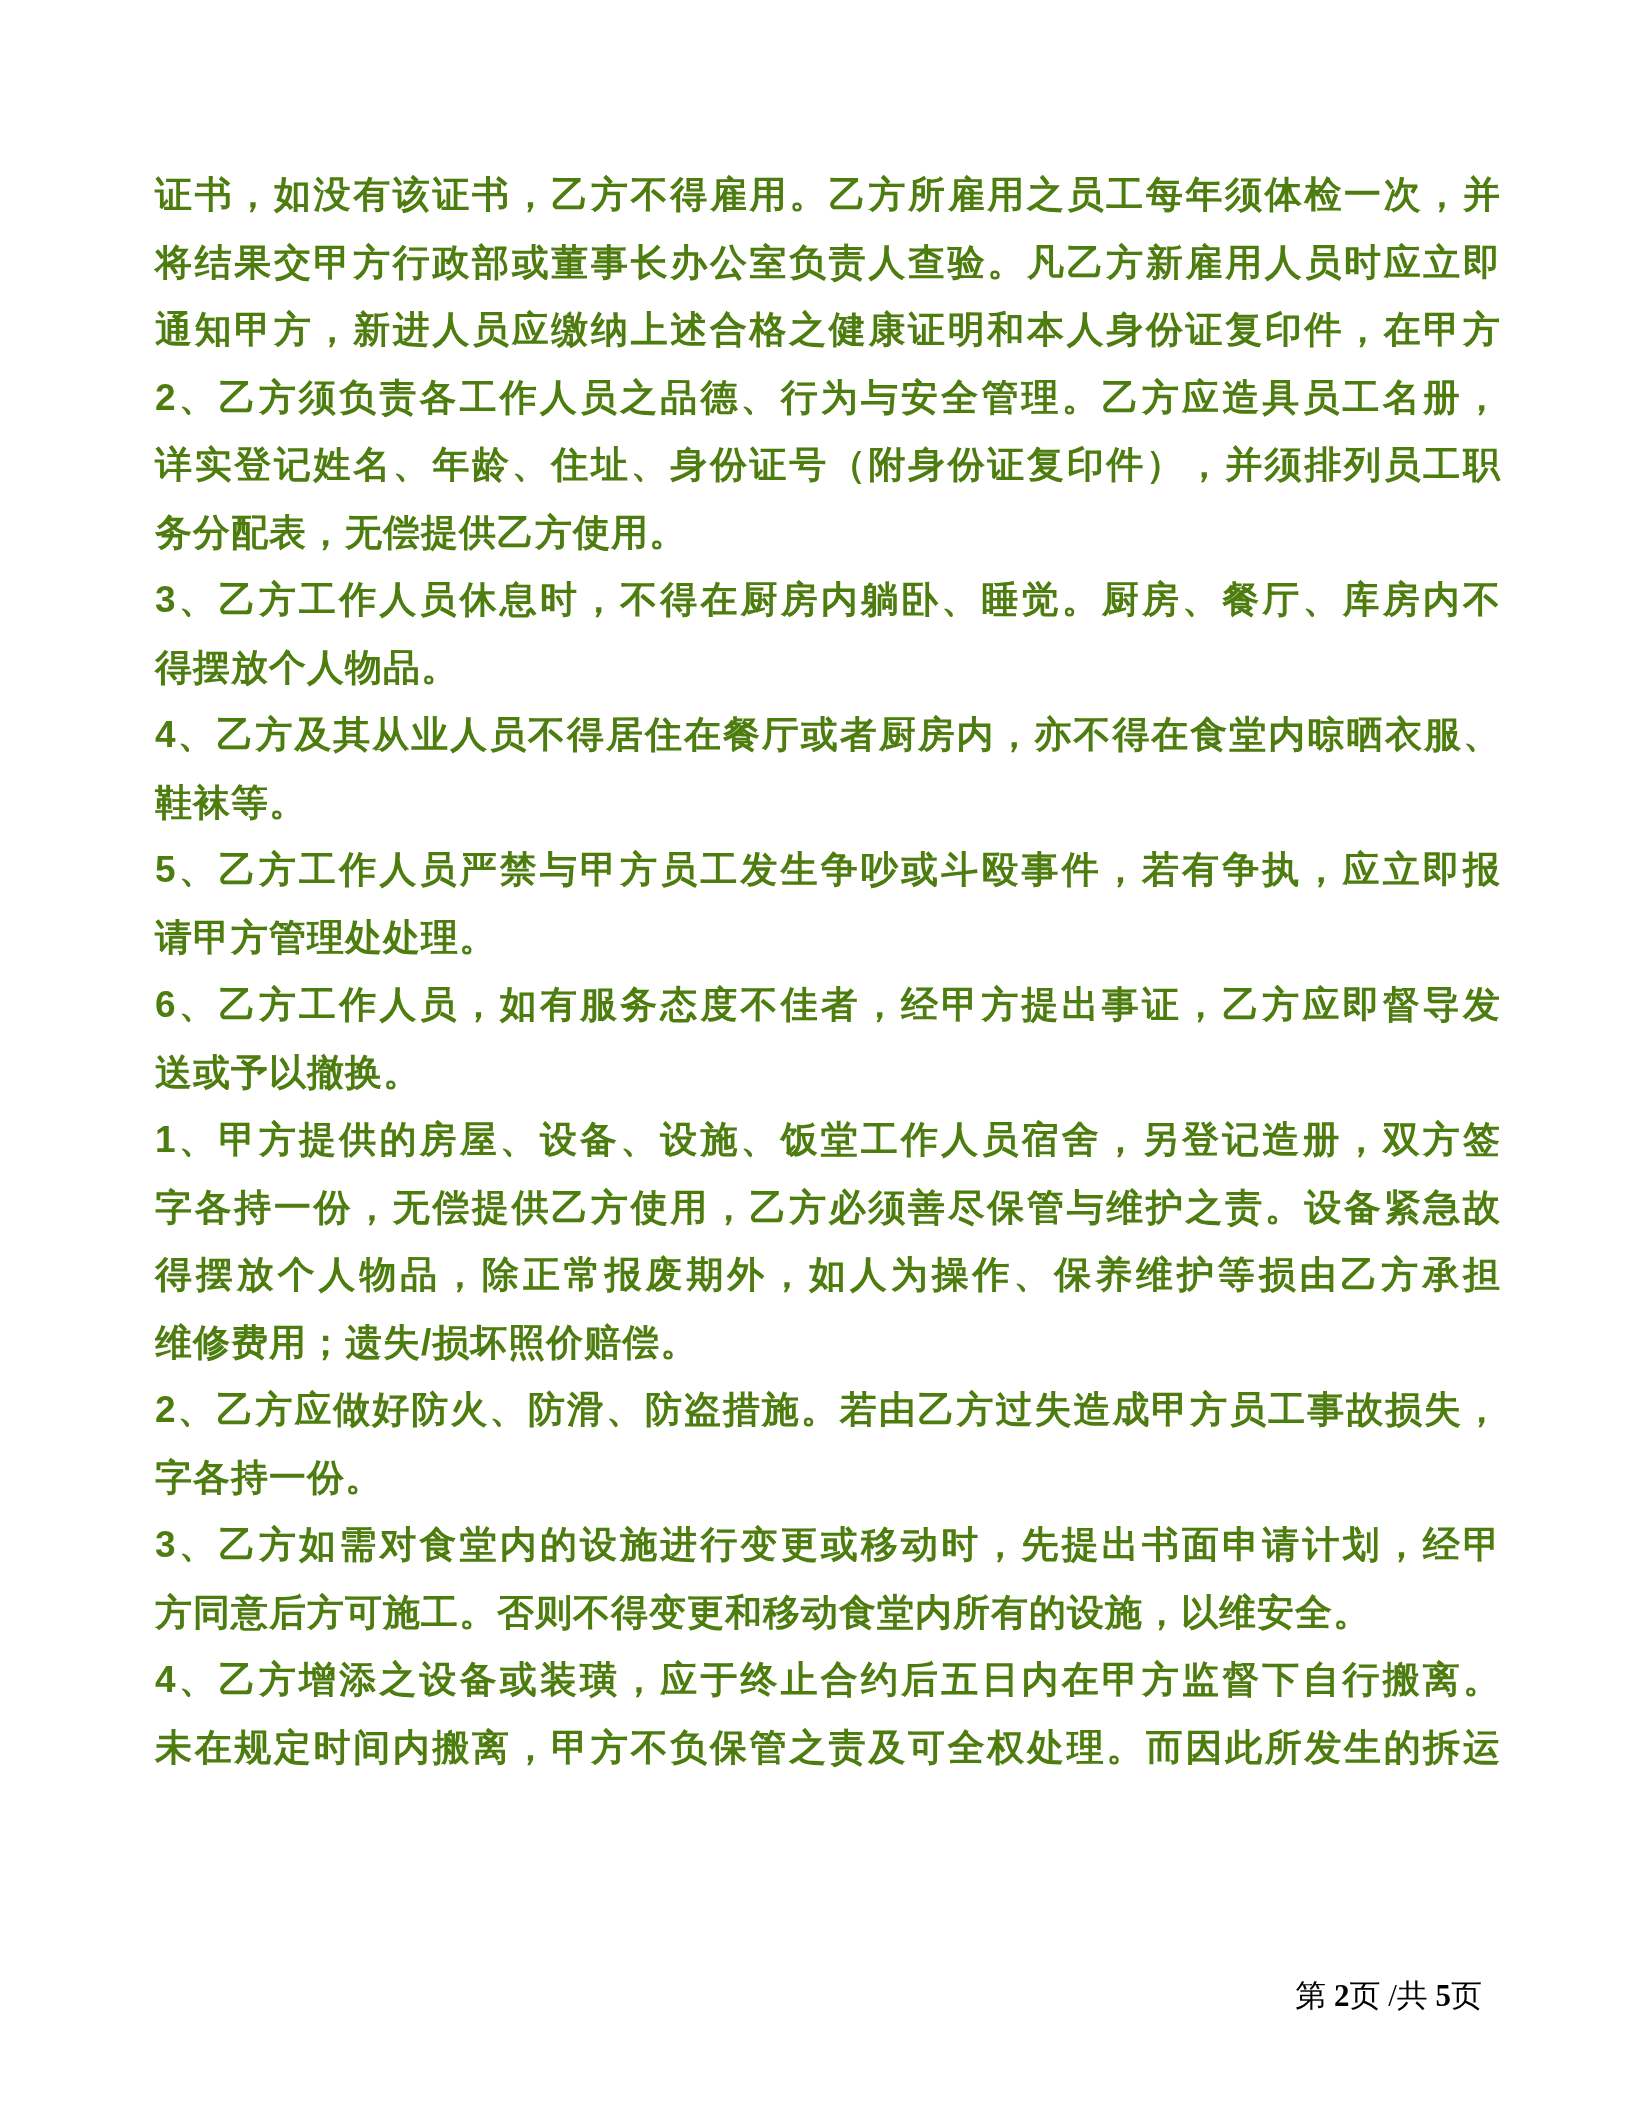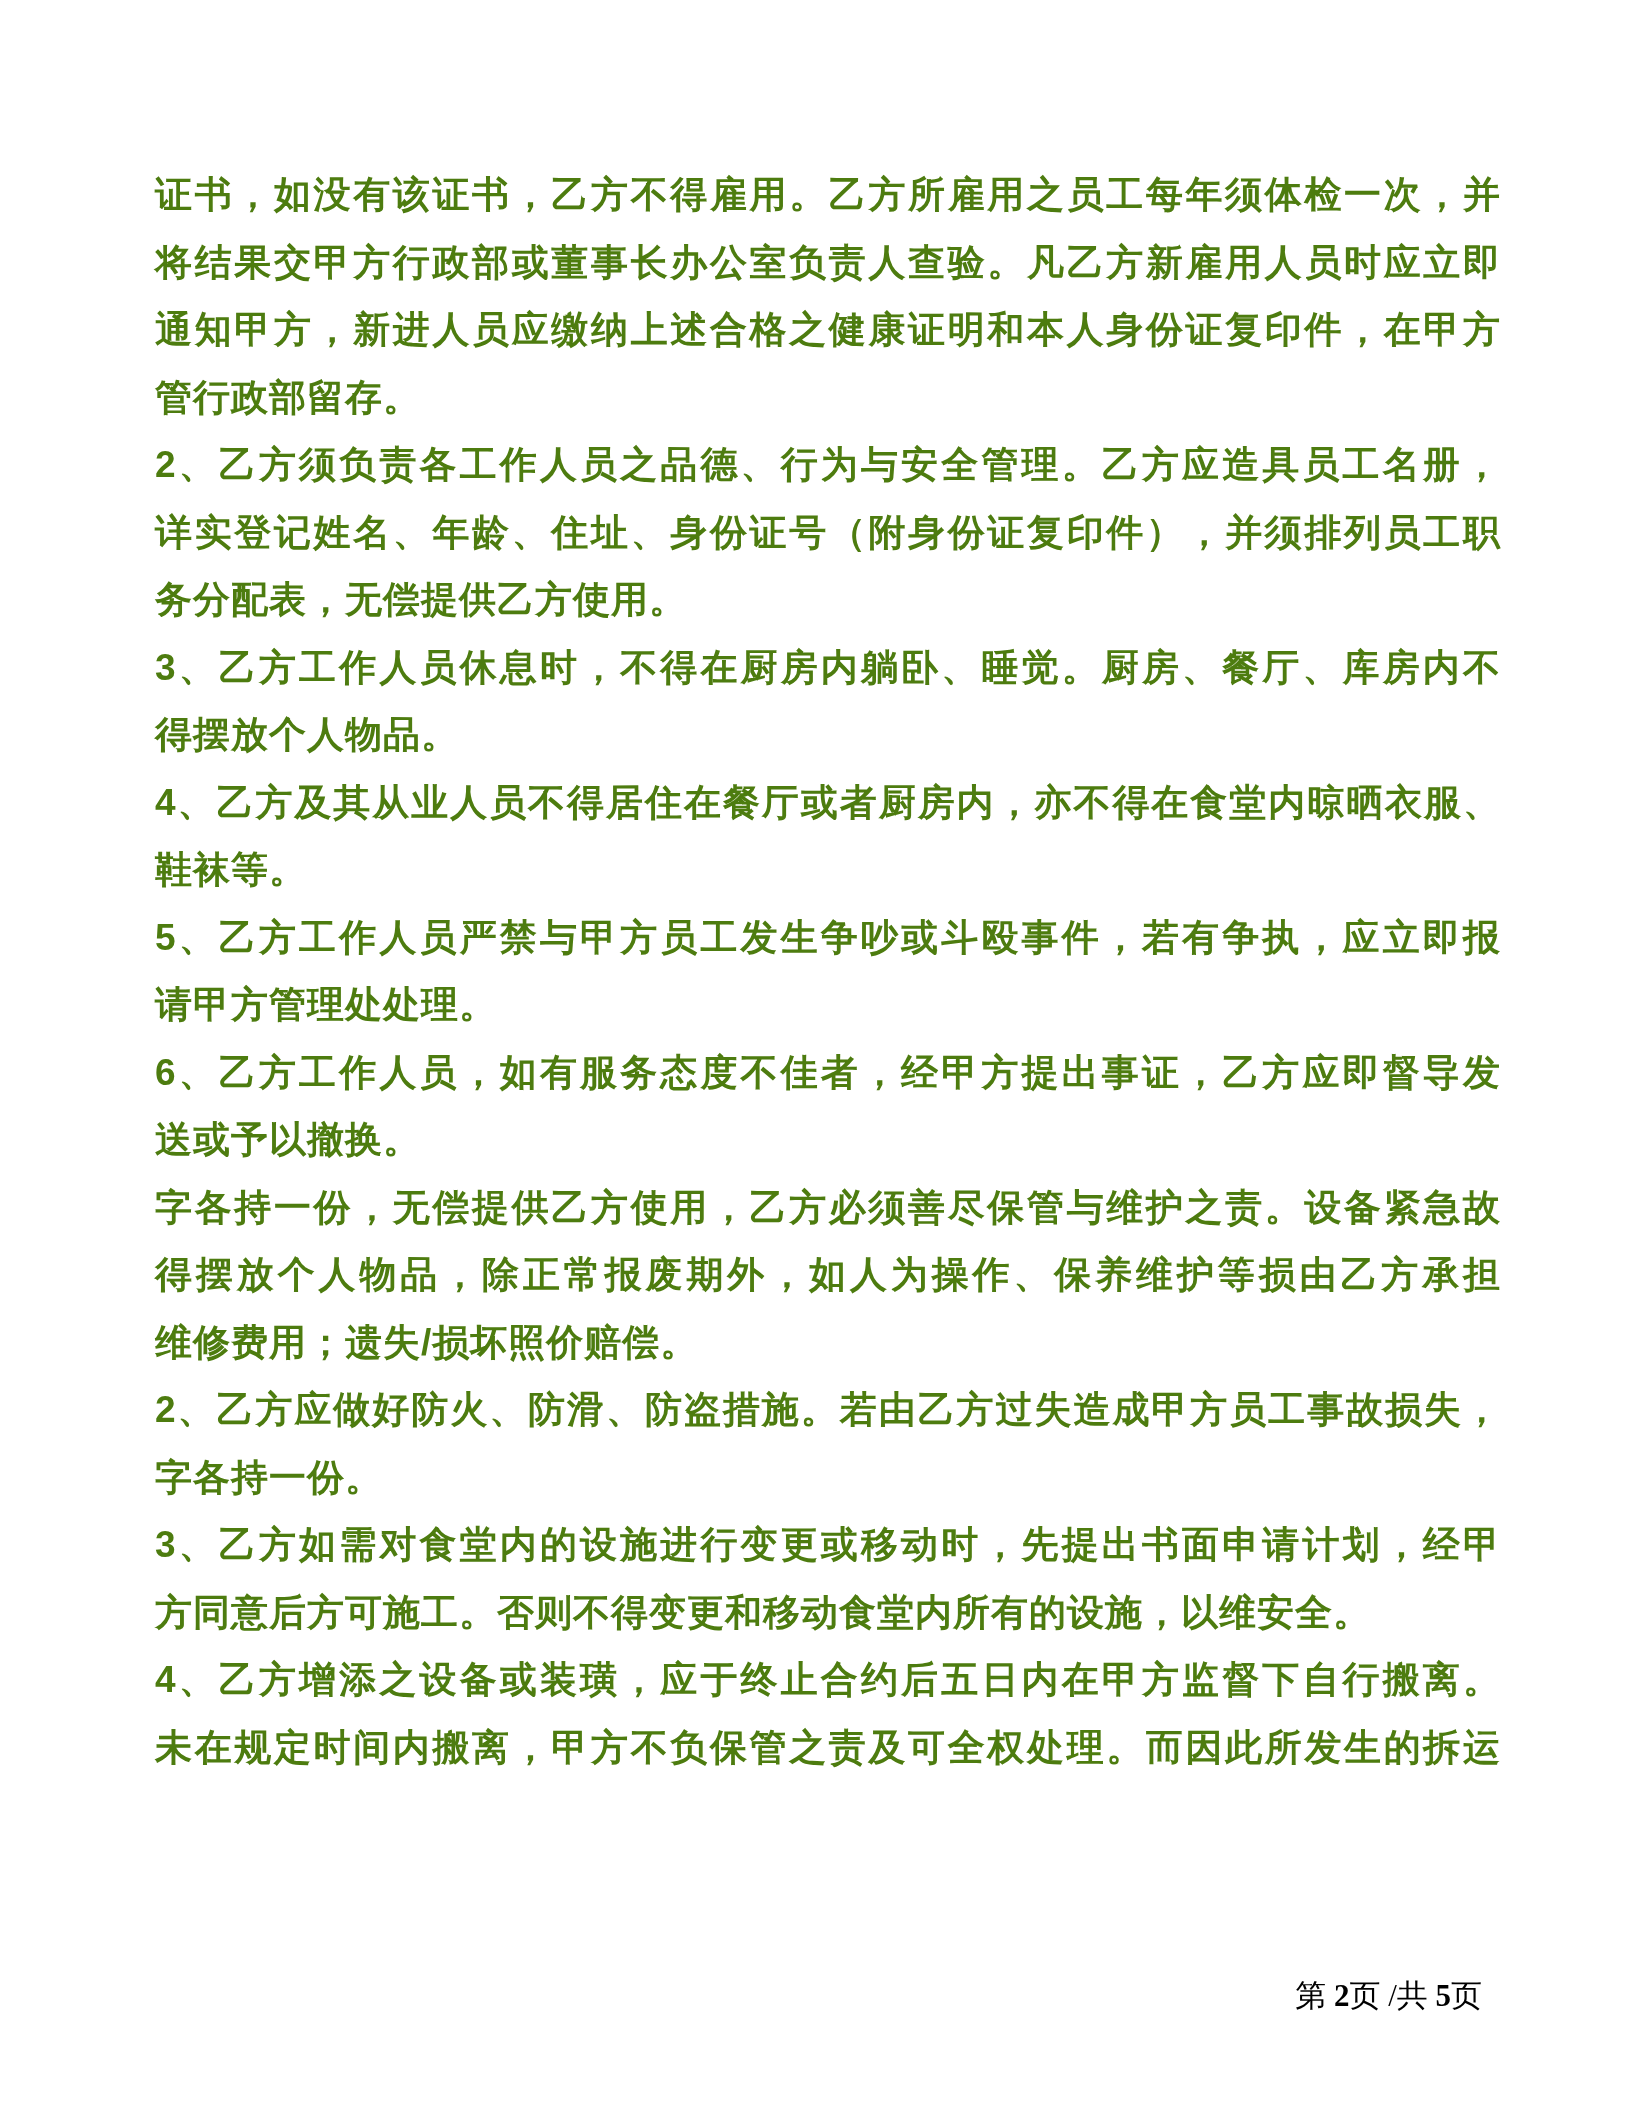--- a/index.html
+++ b/index.html
@@ -45,32 +45,32 @@
     font-weight: 700;
   }
 </style>
 </head>
 <body>
 
 <div class="doc-body">
   <div class="line fill">证书，如没有该证书，乙方不得雇用。乙方所雇用之员工每年须体检一次，并</div>
   <div class="line fill">将结果交甲方行政部或董事长办公室负责人查验。凡乙方新雇用人员时应立即</div>
   <div class="line fill">通知甲方，新进人员应缴纳上述合格之健康证明和本人身份证复印件，在甲方</div>
-  <div class="line">管行政部留存。</div>
   <div class="line fill">2、乙方须负责各工作人员之品德、行为与安全管理。乙方应造具员工名册，</div>
   <div class="line fill">详实登记姓名、年龄、住址、身份证号（附身份证复印件），并须排列员工职</div>
   <div class="line">务分配表，无偿提供乙方使用。</div>
   <div class="line fill">3、乙方工作人员休息时，不得在厨房内躺卧、睡觉。厨房、餐厅、库房内不</div>
   <div class="line">得摆放个人物品。</div>
   <div class="line fill">4、乙方及其从业人员不得居住在餐厅或者厨房内，亦不得在食堂内晾晒衣服、</div>
   <div class="line">鞋袜等。</div>
   <div class="line fill">5、乙方工作人员严禁与甲方员工发生争吵或斗殴事件，若有争执，应立即报</div>
   <div class="line">请甲方管理处处理。</div>
   <div class="line fill">6、乙方工作人员，如有服务态度不佳者，经甲方提出事证，乙方应即督导发</div>
   <div class="line">送或予以撤换。</div>
+  <div class="line fill">1、甲方提供的房屋、设备、设施、饭堂工作人员宿舍，另登记造册，双方签</div>
   <div class="line fill">字各持一份，无偿提供乙方使用，乙方必须善尽保管与维护之责。设备紧急故</div>
   <div class="line fill">得摆放个人物品，除正常报废期外，如人为操作、保养维护等损由乙方承担</div>
   <div class="line">维修费用；遗失/损坏照价赔偿。</div>
   <div class="line fill">2、乙方应做好防火、防滑、防盗措施。若由乙方过失造成甲方员工事故损失，</div>
   <div class="line">字各持一份。</div>
   <div class="line fill">3、乙方如需对食堂内的设施进行变更或移动时，先提出书面申请计划，经甲</div>
   <div class="line">方同意后方可施工。否则不得变更和移动食堂内所有的设施，以维安全。</div>
   <div class="line fill">4、乙方增添之设备或装璜，应于终止合约后五日内在甲方监督下自行搬离。</div>
   <div class="line fill">未在规定时间内搬离，甲方不负保管之责及可全权处理。而因此所发生的拆运</div>
 </div>

